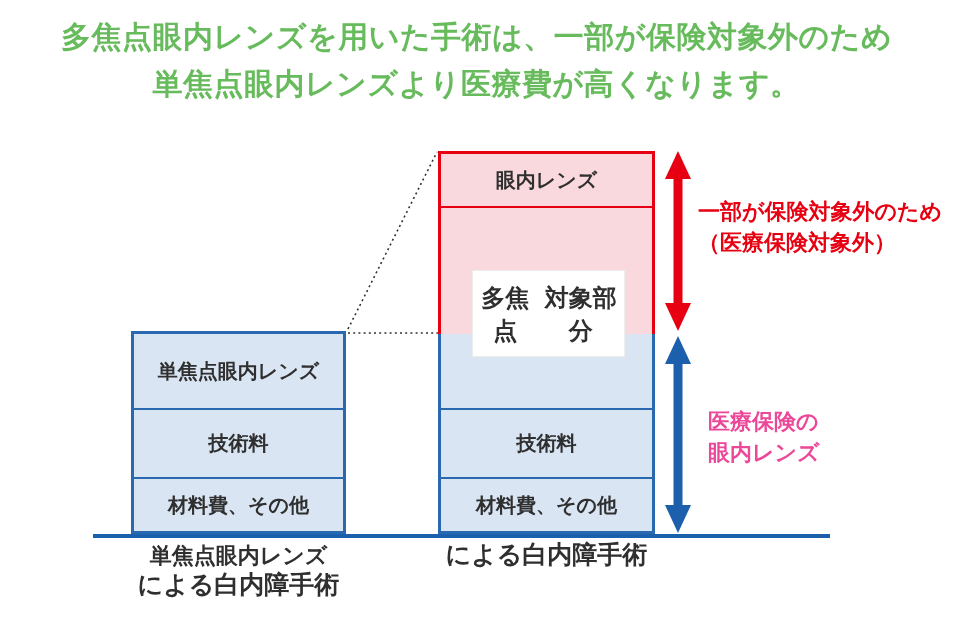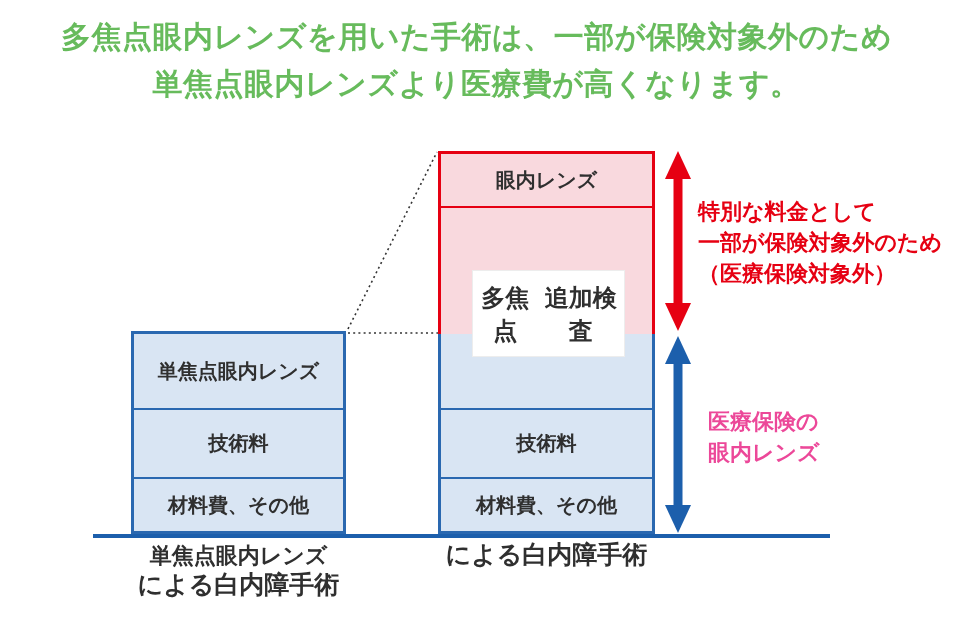--- a/index.html
+++ b/index.html
@@ -93,25 +93,24 @@
     </g>
     <g>
       <line x1="678" y1="357" x2="678" y2="512" stroke="#1c5fac" stroke-width="9"></line>
       <polygon points="678,336 665,364 691,364" fill="#1c5fac"></polygon>
       <polygon points="678,533 665,505 691,505" fill="#1c5fac"></polygon>
     </g>
   </svg>
 
   <div class="lens-box">
     <div>多焦点</div>
-    <div>追加検査</div>
+    <div>対象部分</div>
   </div>
 
   <div class="annot annot-red">
-    <div>特別な料金として</div>
     <div>一部が保険対象外のため</div>
     <div>（医療保険対象外）</div>
   </div>
   <div class="annot annot-blue">
     <div>医療保険の</div>
     <div>眼内レンズ</div>
   </div>
 
   <div class="xlabel xlabel-mono">
     <div class="l1">単焦点眼内レンズ</div>

